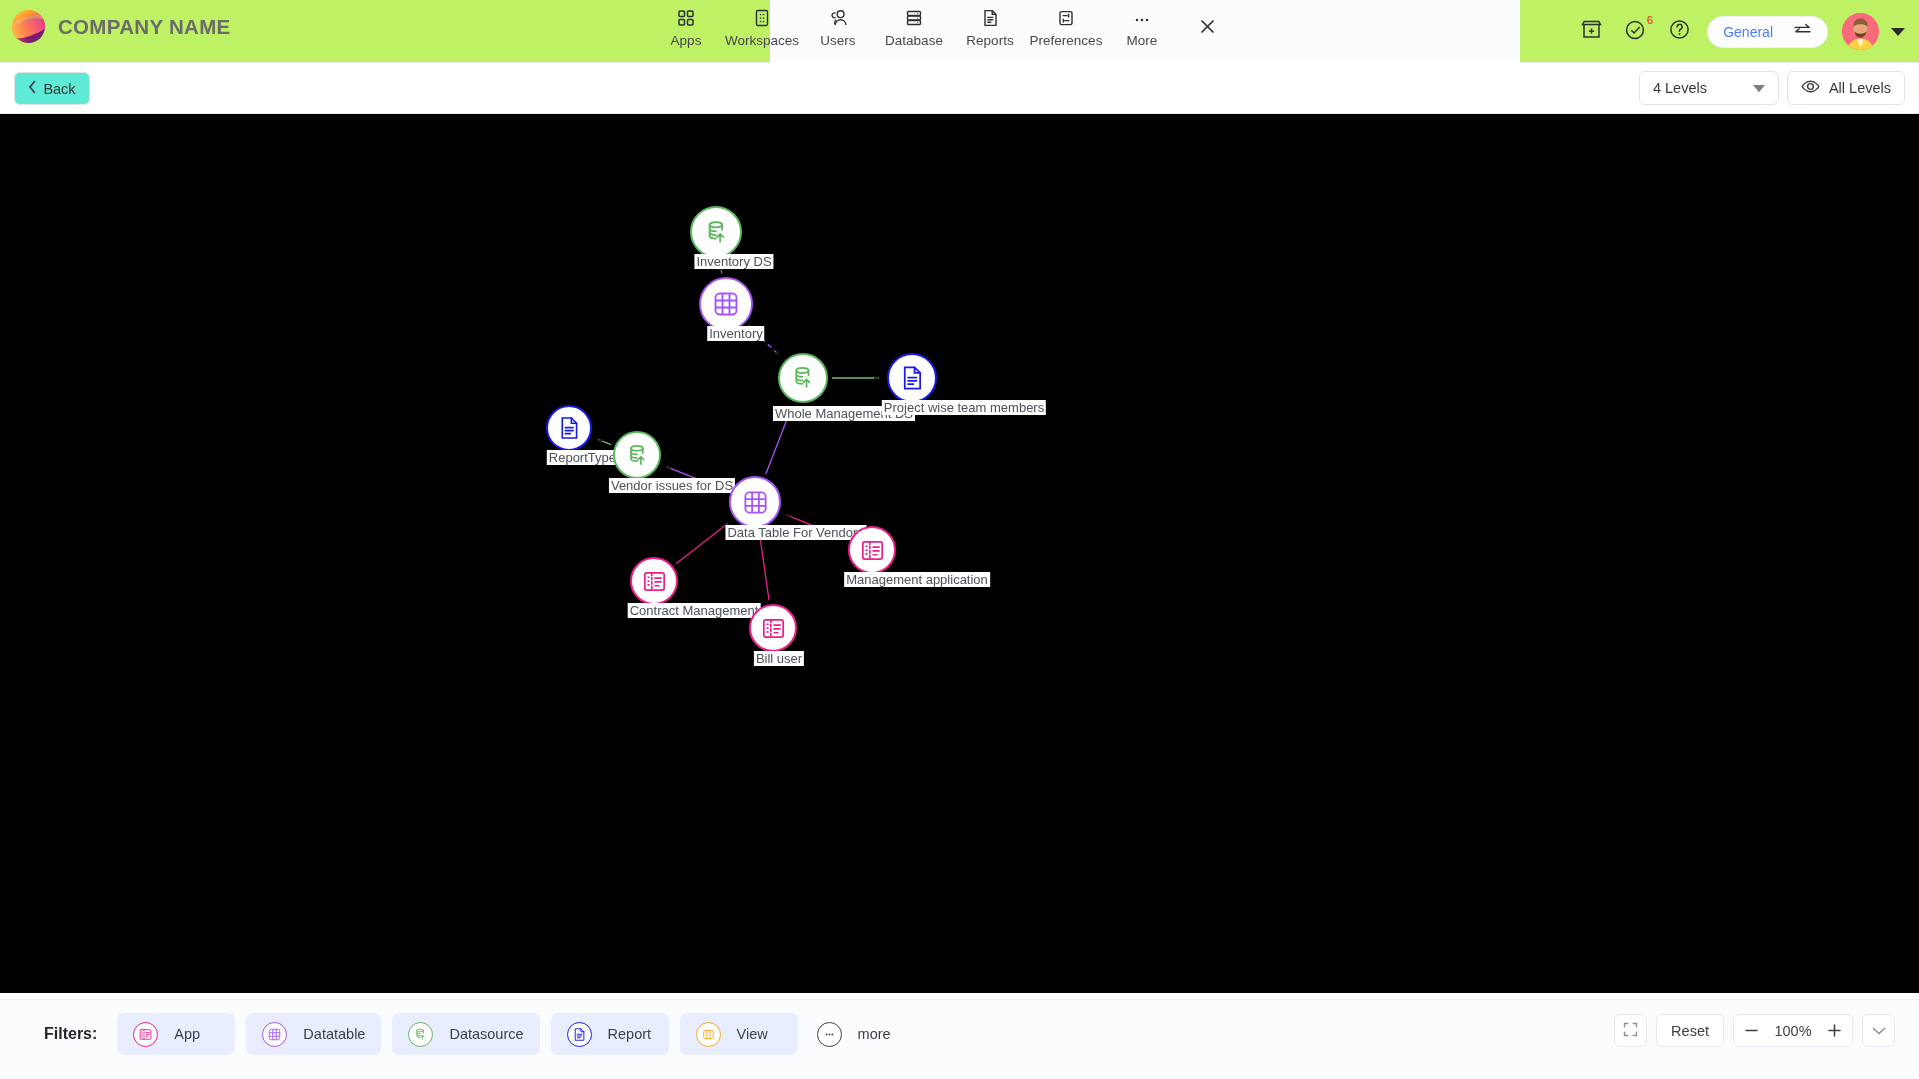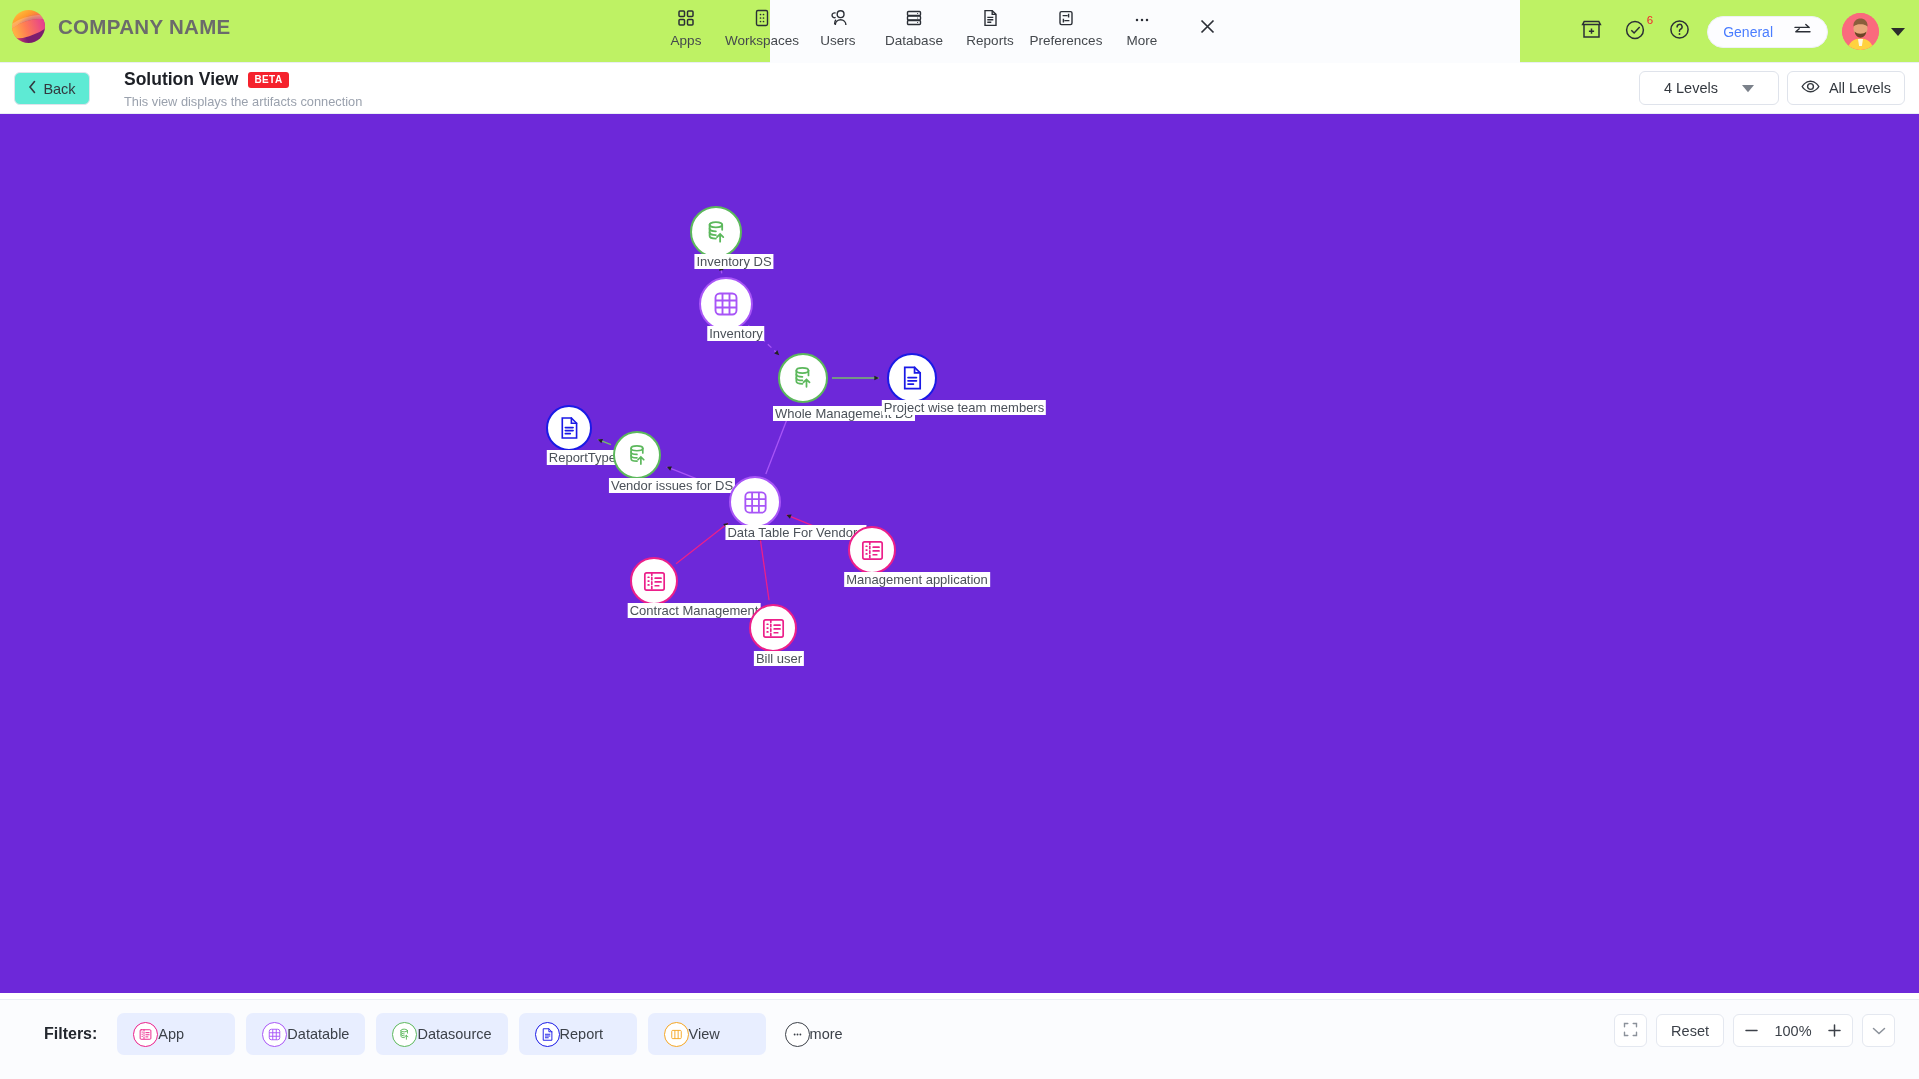--- a/index.html
+++ b/index.html
@@ -107,34 +107,34 @@
     background: #f5222d; color: #fff; font-size: 10px; font-weight: bold;
     padding: 2px 6px 3px; border-radius: 3px; letter-spacing: .4px;
   }
   .page-sub { font-size: 12.8px; color: #9aa1ad; margin-top: 4px; }
 
   .levels-wrap { position: absolute; right: 14px; top: 8px; display: flex; gap: 8px; }
   .levels-select {
     width: 140px; height: 34px;
     border: 1px solid #dfe3eb; border-radius: 6px; background: #fff;
     display: flex; align-items: center; justify-content: space-between;
-    padding: 0 24px; cursor: pointer;
+    padding: 0 13px; cursor: pointer;
     font-size: 14.5px; color: #33383f;
   }
   .all-levels {
     height: 34px; padding: 0 13px;
     border: 1px solid #dfe3eb; border-radius: 6px; background: #fff;
     display: flex; align-items: center; gap: 9px; cursor: pointer;
     font-size: 14.5px; color: #33383f;
   }
 
   
   .canvas {
     position: absolute; left: 0; top: 114px; width: 1919px; height: 879px;
-    background: #6d28d9; overflow: hidden;
+    background: #000000; overflow: hidden;
   }
   #graph-svg { position: absolute; left: 0; top: 0; }
   .node {
     position: absolute; transform: translate(-50%, -50%);
     display: flex; align-items: center; justify-content: center;
     border-radius: 50%; background: #fff; cursor: pointer;
   }
   .node-label {
     position: absolute; transform: translateX(-50%);
     font-size: 13px; color: #4b5159; white-space: nowrap;
@@ -147,21 +147,21 @@
     background: #fbfcfe; border-top: 1px solid #eaeef5;
   }
   .filters-row {
     position: absolute; left: 44px; top: 13px;
     display: flex; align-items: center; gap: 11px;
   }
   .filters-label { font-size: 16px; font-weight: bold; color: #23272e; margin-right: 9px; }
   .chip {
     height: 42px; min-width: 118px; padding: 0 16px;
     border-radius: 7px; background: #e8eeff;
-    display: flex; align-items: center; gap: 0; cursor: pointer;
+    display: flex; align-items: center; gap: 16px; cursor: pointer;
   }
   .chip.plain { background: transparent; min-width: 0; padding-left: 8px; }
   .chip-label { font-size: 14.5px; color: #3c4149; }
   .chip-ico {
     width: 25px; height: 25px; border-radius: 50%;
     border: 1.6px solid #999; background: #fff;
     display: flex; align-items: center; justify-content: center;
     flex: 0 0 auto;
   }
   .zoom-row {
@@ -343,27 +343,20 @@
 <div class="subhdr">
   <div class="back-btn">
     <span>
       <svg width="9" height="14" viewBox="0 0 9 14" fill="none" stroke="#33383f" stroke-width="1.6" stroke-linecap="round">
         <path d="M6.5 1.5L2 7l4.5 5.5"></path>
       </svg>
     </span>
     <span>Back</span>
   </div>
 
-  <div class="title-wrap">
-    <div class="title-row">
-      <span class="page-title">Solution View</span>
-      <span class="beta">BETA</span>
-    </div>
-    <div class="page-sub">This view displays the artifacts connection</div>
-  </div>
 
   <div class="levels-wrap">
     <div class="levels-select">
       <span>4 Levels</span>
       <span>
         <svg width="12" height="8" viewBox="0 0 12 8" fill="#7b818a">
             <path d="M0 0h12L6 7.2z"></path>
           </svg>
       </span>
     </div>

